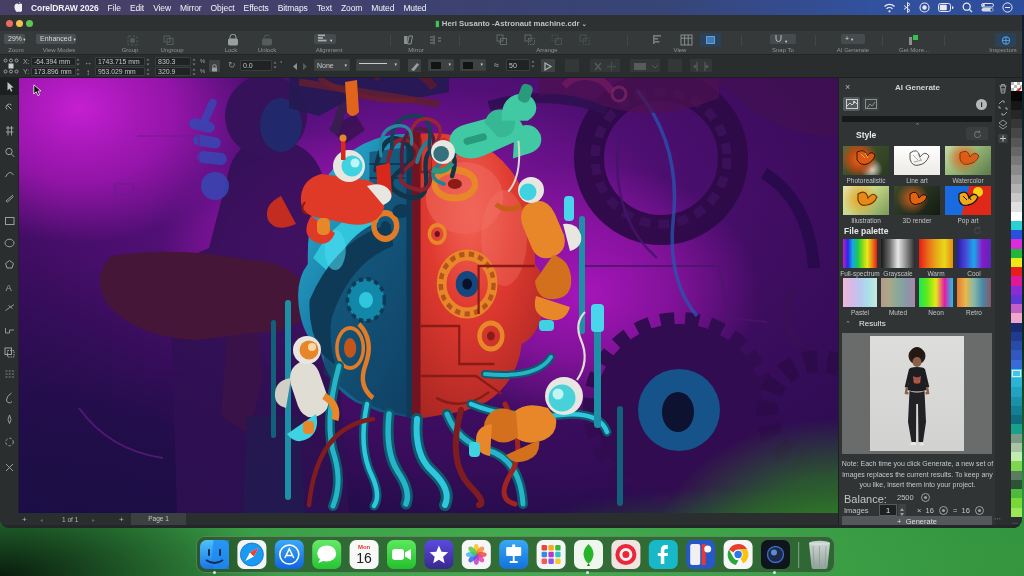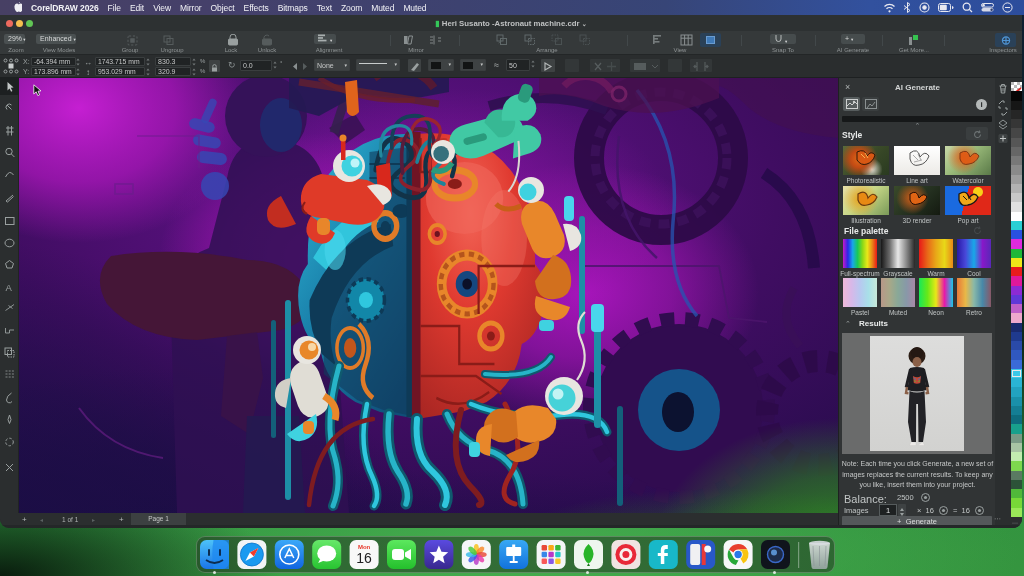--- a/index.html
+++ b/index.html
@@ -593,21 +593,21 @@
     </div>
     <div class="abs" style="left:23px;top:19px;width:17px;height:14px;background:#3a3e3f;border-radius:2px">
       <svg style="margin:2px 2.5px" width="12" height="10" viewBox="0 0 12 10">
           <rect x="0.5" y="0.5" width="11" height="9" fill="none" stroke="#8a9091"></rect>
           <path d="M2,9 l3,-4 2,2 3,-4" stroke="#8a9091" fill="none"></path>
         </svg>
     </div>
     <div class="abs" style="left:137px;top:21px;width:11px;height:11px;background:#b4b8b8;border-radius:50%;color:#26292a;font-size:8px;font-weight:bold;text-align:center;line-height:11px">i</div>
     <div class="abs" style="left:3px;top:38px;width:150px;height:6px;background:#161819;border-radius:1px"></div>
     <div class="abs" style="left:0;top:44px;width:157px;text-align:center;color:#8a9091;font-size:7px">⌃</div>
-    <div class="abs" style="left:3px;top:52px;color:#e8eaea;font-size:8.5px;font-weight:bold">Style</div>
+    <div class="abs" style="left:17px;top:52px;color:#e8eaea;font-size:8.5px;font-weight:bold">Style</div>
     <div class="abs" style="left:127px;top:49px;width:22px;height:13px;background:#3a3e3f;border-radius:2px">
       <svg style="margin:2px 6.5px" width="9" height="9" viewBox="0 0 9 9" fill="none" stroke="#6a7071" stroke-width="1.1">
           <path d="M7.5,4.5 a3,3 0 1 1 -1,-2.2 M6.5,0.5 l0.3,2 -2,0.3"></path>
         </svg>
     </div>
 
     <div class="abs" style="left:4px;top:68px;width:46px;height:29px;background:
       radial-gradient(circle at 35% 45%, #e06a18 0%, #c24a14 25%, rgba(194,74,20,0) 55%),
       radial-gradient(circle at 62% 80%, #e8e4d8 0%, rgba(232,228,216,0) 30%),
       linear-gradient(135deg,#5a6a3a 0%,#3a4a28 50%,#2a3a20 100%)">
@@ -672,21 +672,21 @@
     <div class="abs" style="left:4px;top:200px;width:34px;height:29px;background:linear-gradient(90deg,#f0b8d8,#d8b8e8,#b8c8f0,#a8e0e8,#c8e8d8)"></div>
     <div class="abs" style="left:42px;top:200px;width:34px;height:29px;background:linear-gradient(90deg,#b89888,#a8a888,#88a898,#8898a8,#a888a8)"></div>
     <div class="abs" style="left:80px;top:200px;width:34px;height:29px;background:linear-gradient(90deg,#18e858,#68e818,#e8e818,#e818a8,#18c8e8)"></div>
     <div class="abs" style="left:118px;top:200px;width:34px;height:29px;background:linear-gradient(90deg,#e87838,#e8b848,#88b8a8,#4888a8,#885868)"></div>
     <div class="tb-label" style="left:4px;top:231px;width:34px;font-size:6.5px;color:#c2c6c6">Pastel</div>
     <div class="tb-label" style="left:42px;top:231px;width:34px;font-size:6.5px;color:#c2c6c6">Muted</div>
     <div class="tb-label" style="left:80px;top:231px;width:34px;font-size:6.5px;color:#c2c6c6">Neon</div>
     <div class="tb-label" style="left:118px;top:231px;width:34px;font-size:6.5px;color:#c2c6c6">Retro</div>
 
     <div class="abs" style="left:6px;top:242px;color:#9aa0a0;font-size:7px">⌃</div>
-    <div class="abs" style="left:20px;top:241px;color:#e8eaea;font-size:8px;font-weight:bold">Results</div>
+    <div class="abs" style="left:20px;top:241px;color:#e8eaea;font-size:8px;font-weight:normal">Results</div>
     <div class="abs" style="left:3px;top:255px;width:150px;height:121px;background:#6a6b6b">
       <div class="abs" style="left:28px;top:3px;width:94px;height:115px;background:linear-gradient(180deg,#dddddc,#d2d2d0)">
         <svg width="94" height="115" viewBox="-6 0 94 115">
           <circle cx="41" cy="20" r="8.5" fill="#2a1c14"></circle>
           <circle cx="41" cy="17" r="6" fill="#241812"></circle>
           <ellipse cx="41" cy="26" rx="4.5" ry="5" fill="#8a6048"></ellipse>
           <path d="M34,32 Q41,30 48,32 L50.5,54 Q41,57 31.5,54 Z" fill="#1e1e22"></path>
           <path d="M34.5,33 l-4,17 2.8,0.8 M47.5,33 l4,17 -2.8,0.8" stroke="#1e1e22" stroke-width="3" fill="none"></path>
           <path d="M31,51 l-1,6 2.5,0.4 M51,51 l1,6 -2.5,0.4" stroke="#8a6048" stroke-width="2.4" fill="none"></path>
           <path d="M37,40 q4,2.5 8,0 l-0.8,7 q-3.2,1.6 -6.4,0 Z" fill="#c04838"></path>

